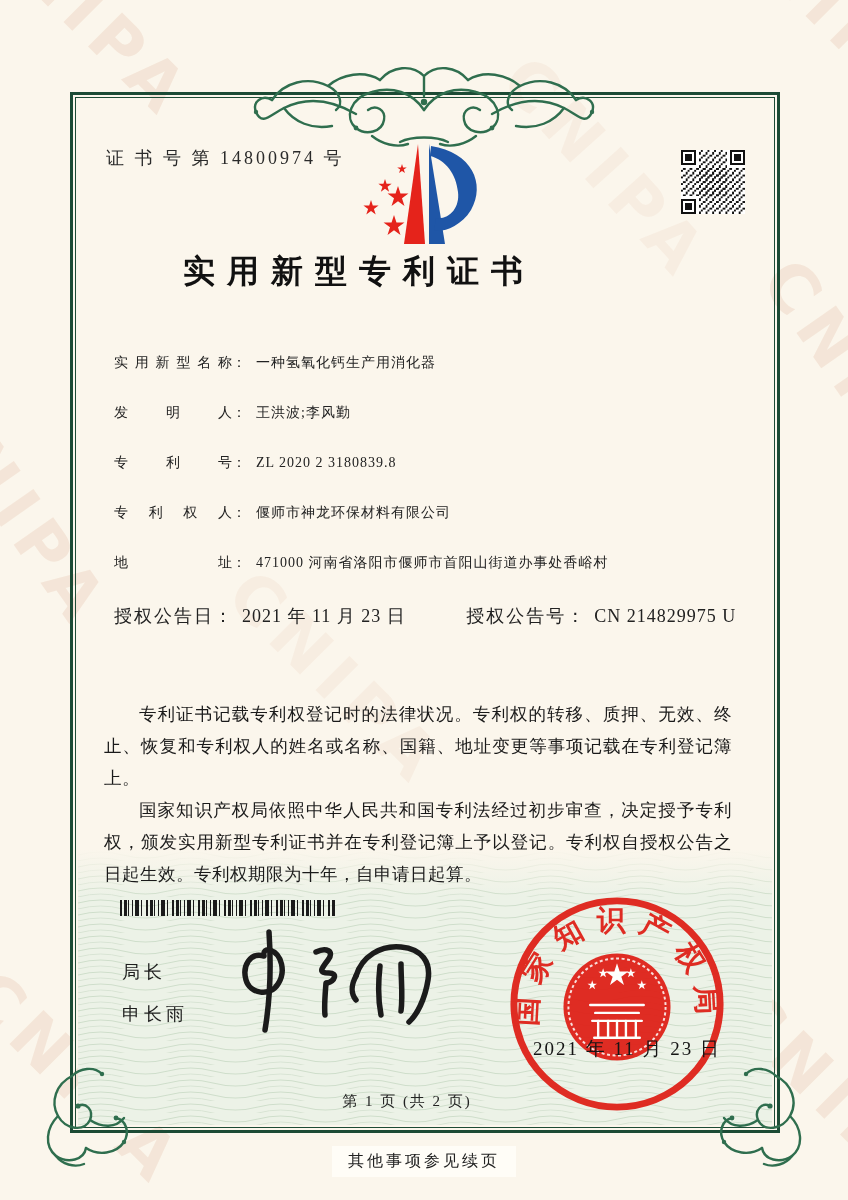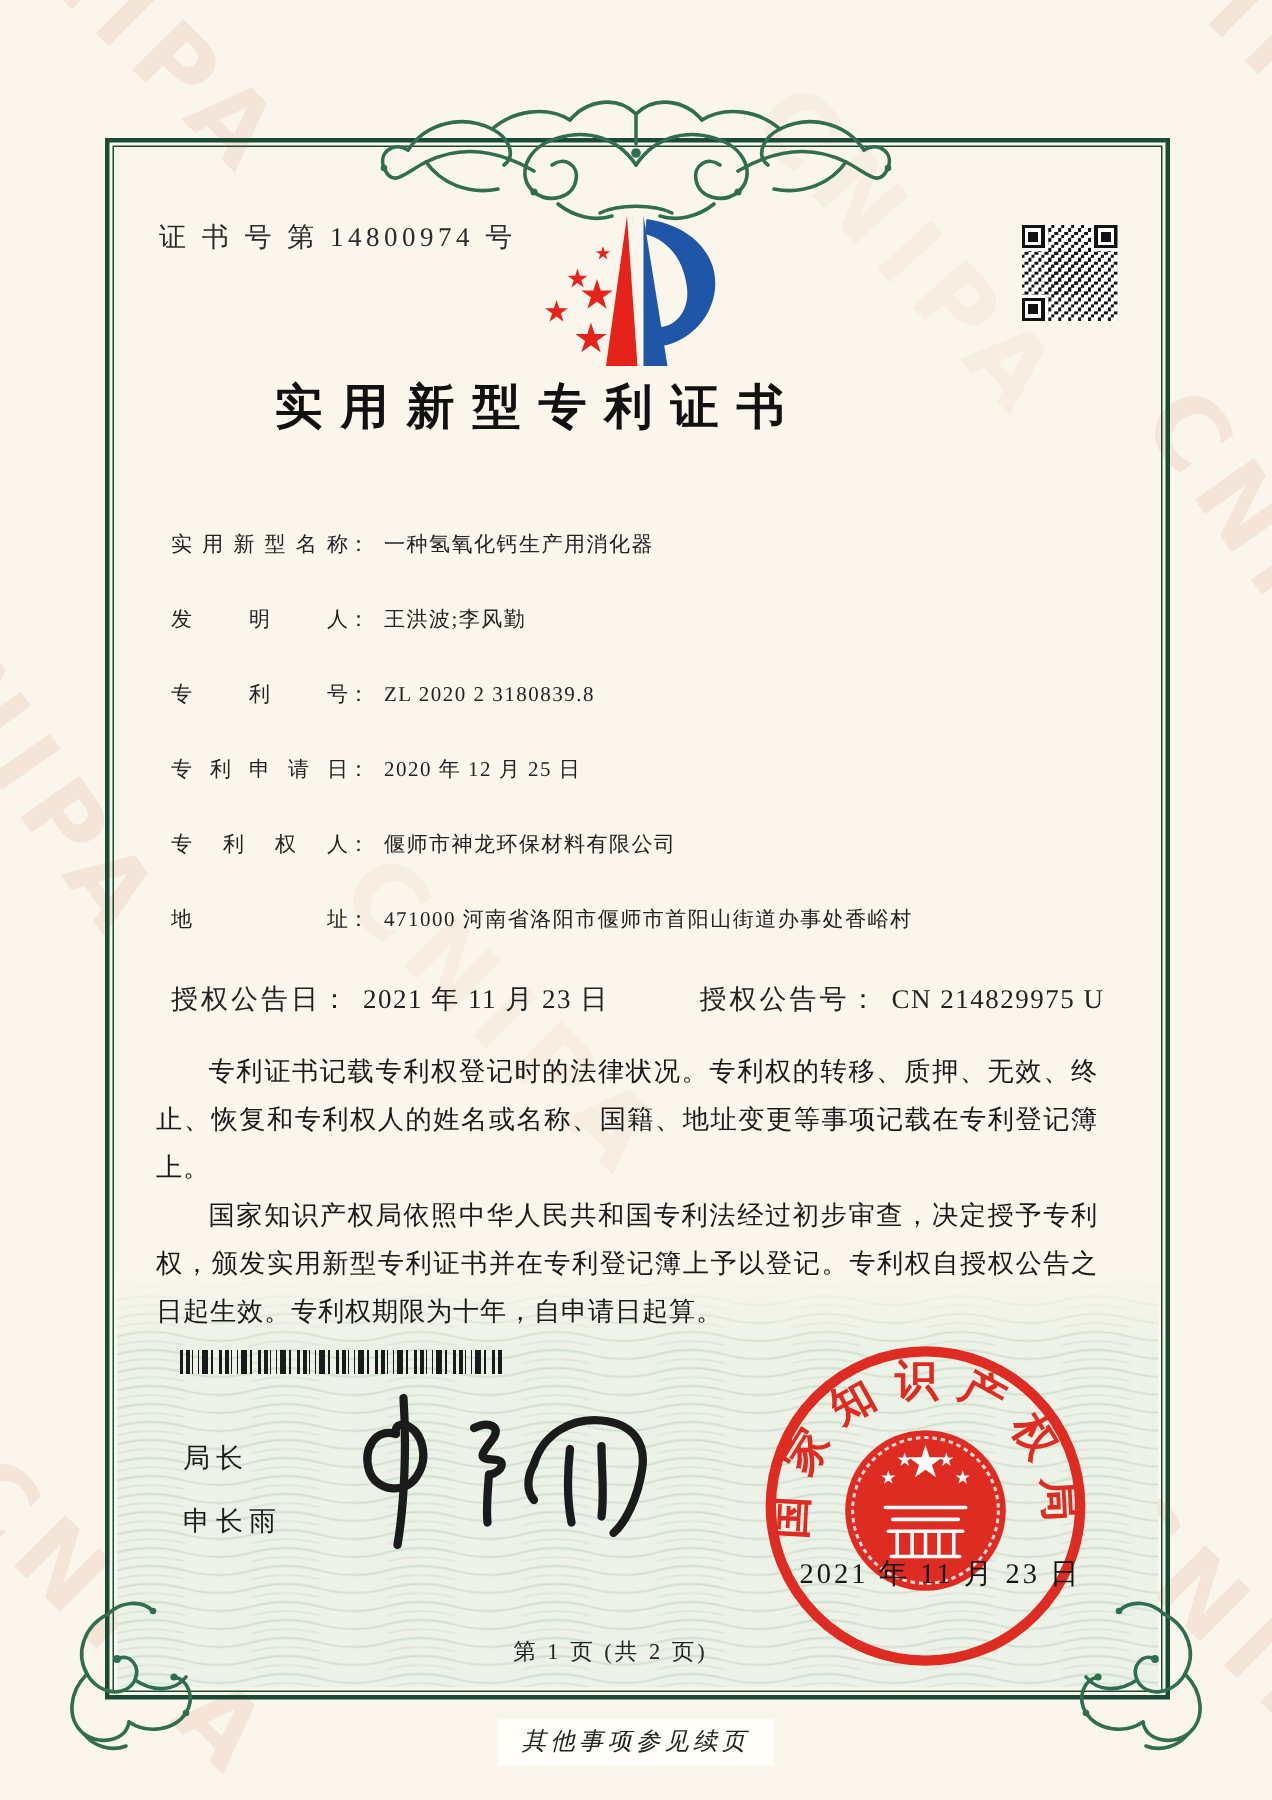--- a/index.html
+++ b/index.html
@@ -89,21 +89,20 @@
     font-size:19px; letter-spacing:2px; color:#151515; white-space:nowrap;
   }
   .page-indicator {
     position:absolute; left:52px; top:1092px; width:710px; z-index:4;
     text-align:center; font-size:15px; letter-spacing:2px; color:#222;
   }
   .footer-note {
     position:absolute; left:50%; top:1146px; transform:translateX(-50%); z-index:4;
     background:#fffdf7; padding:5px 16px; font-size:16px; letter-spacing:3px; color:#222;
     white-space:nowrap;
-    font-style:italic;
   }
 </style>
 </head>
 <body>
 
 <div class="page">
 
   <div class="wm" style="left:-52px; top:-28px; transform:rotate(45deg);">CNIPA</div>
   <div class="wm" style="left:690px; top:-34px; transform:rotate(45deg);">CNIPA</div>
   <div class="wm faint" style="left:470px; top:130px; transform:rotate(48deg);">CNIPA</div>
@@ -241,23 +240,20 @@
     <div class="frow">
       <span class="flabel">实用新型名称</span><span class="fcolon">：</span><span class="fvalue">一种氢氧化钙生产用消化器</span>
     </div>
     <div class="frow">
       <span class="flabel">发明人</span><span class="fcolon">：</span><span class="fvalue">王洪波;李风勤</span>
     </div>
     <div class="frow">
       <span class="flabel">专利号</span><span class="fcolon">：</span><span class="fvalue">ZL 2020 2 3180839.8</span>
     </div>
     <div class="frow">
-      <span class="flabel">专利申请日</span><span class="fcolon">：</span><span class="fvalue">2020 年 12 月 25 日</span>
-    </div>
-    <div class="frow">
       <span class="flabel">专利权人</span><span class="fcolon">：</span><span class="fvalue">偃师市神龙环保材料有限公司</span>
     </div>
     <div class="frow">
       <span class="flabel">地址</span><span class="fcolon">：</span><span class="fvalue">471000 河南省洛阳市偃师市首阳山街道办事处香峪村</span>
     </div>
     <div class="grant-row">
       <span class="glabel">授权公告日</span><span class="fcolon">：</span><span class="fvalue">2021 年 11 月 23 日</span>
       <span class="grant2 glabel">授权公告号</span><span class="fcolon">：</span><span class="fvalue">CN 214829975 U</span>
     </div>
   </div>

